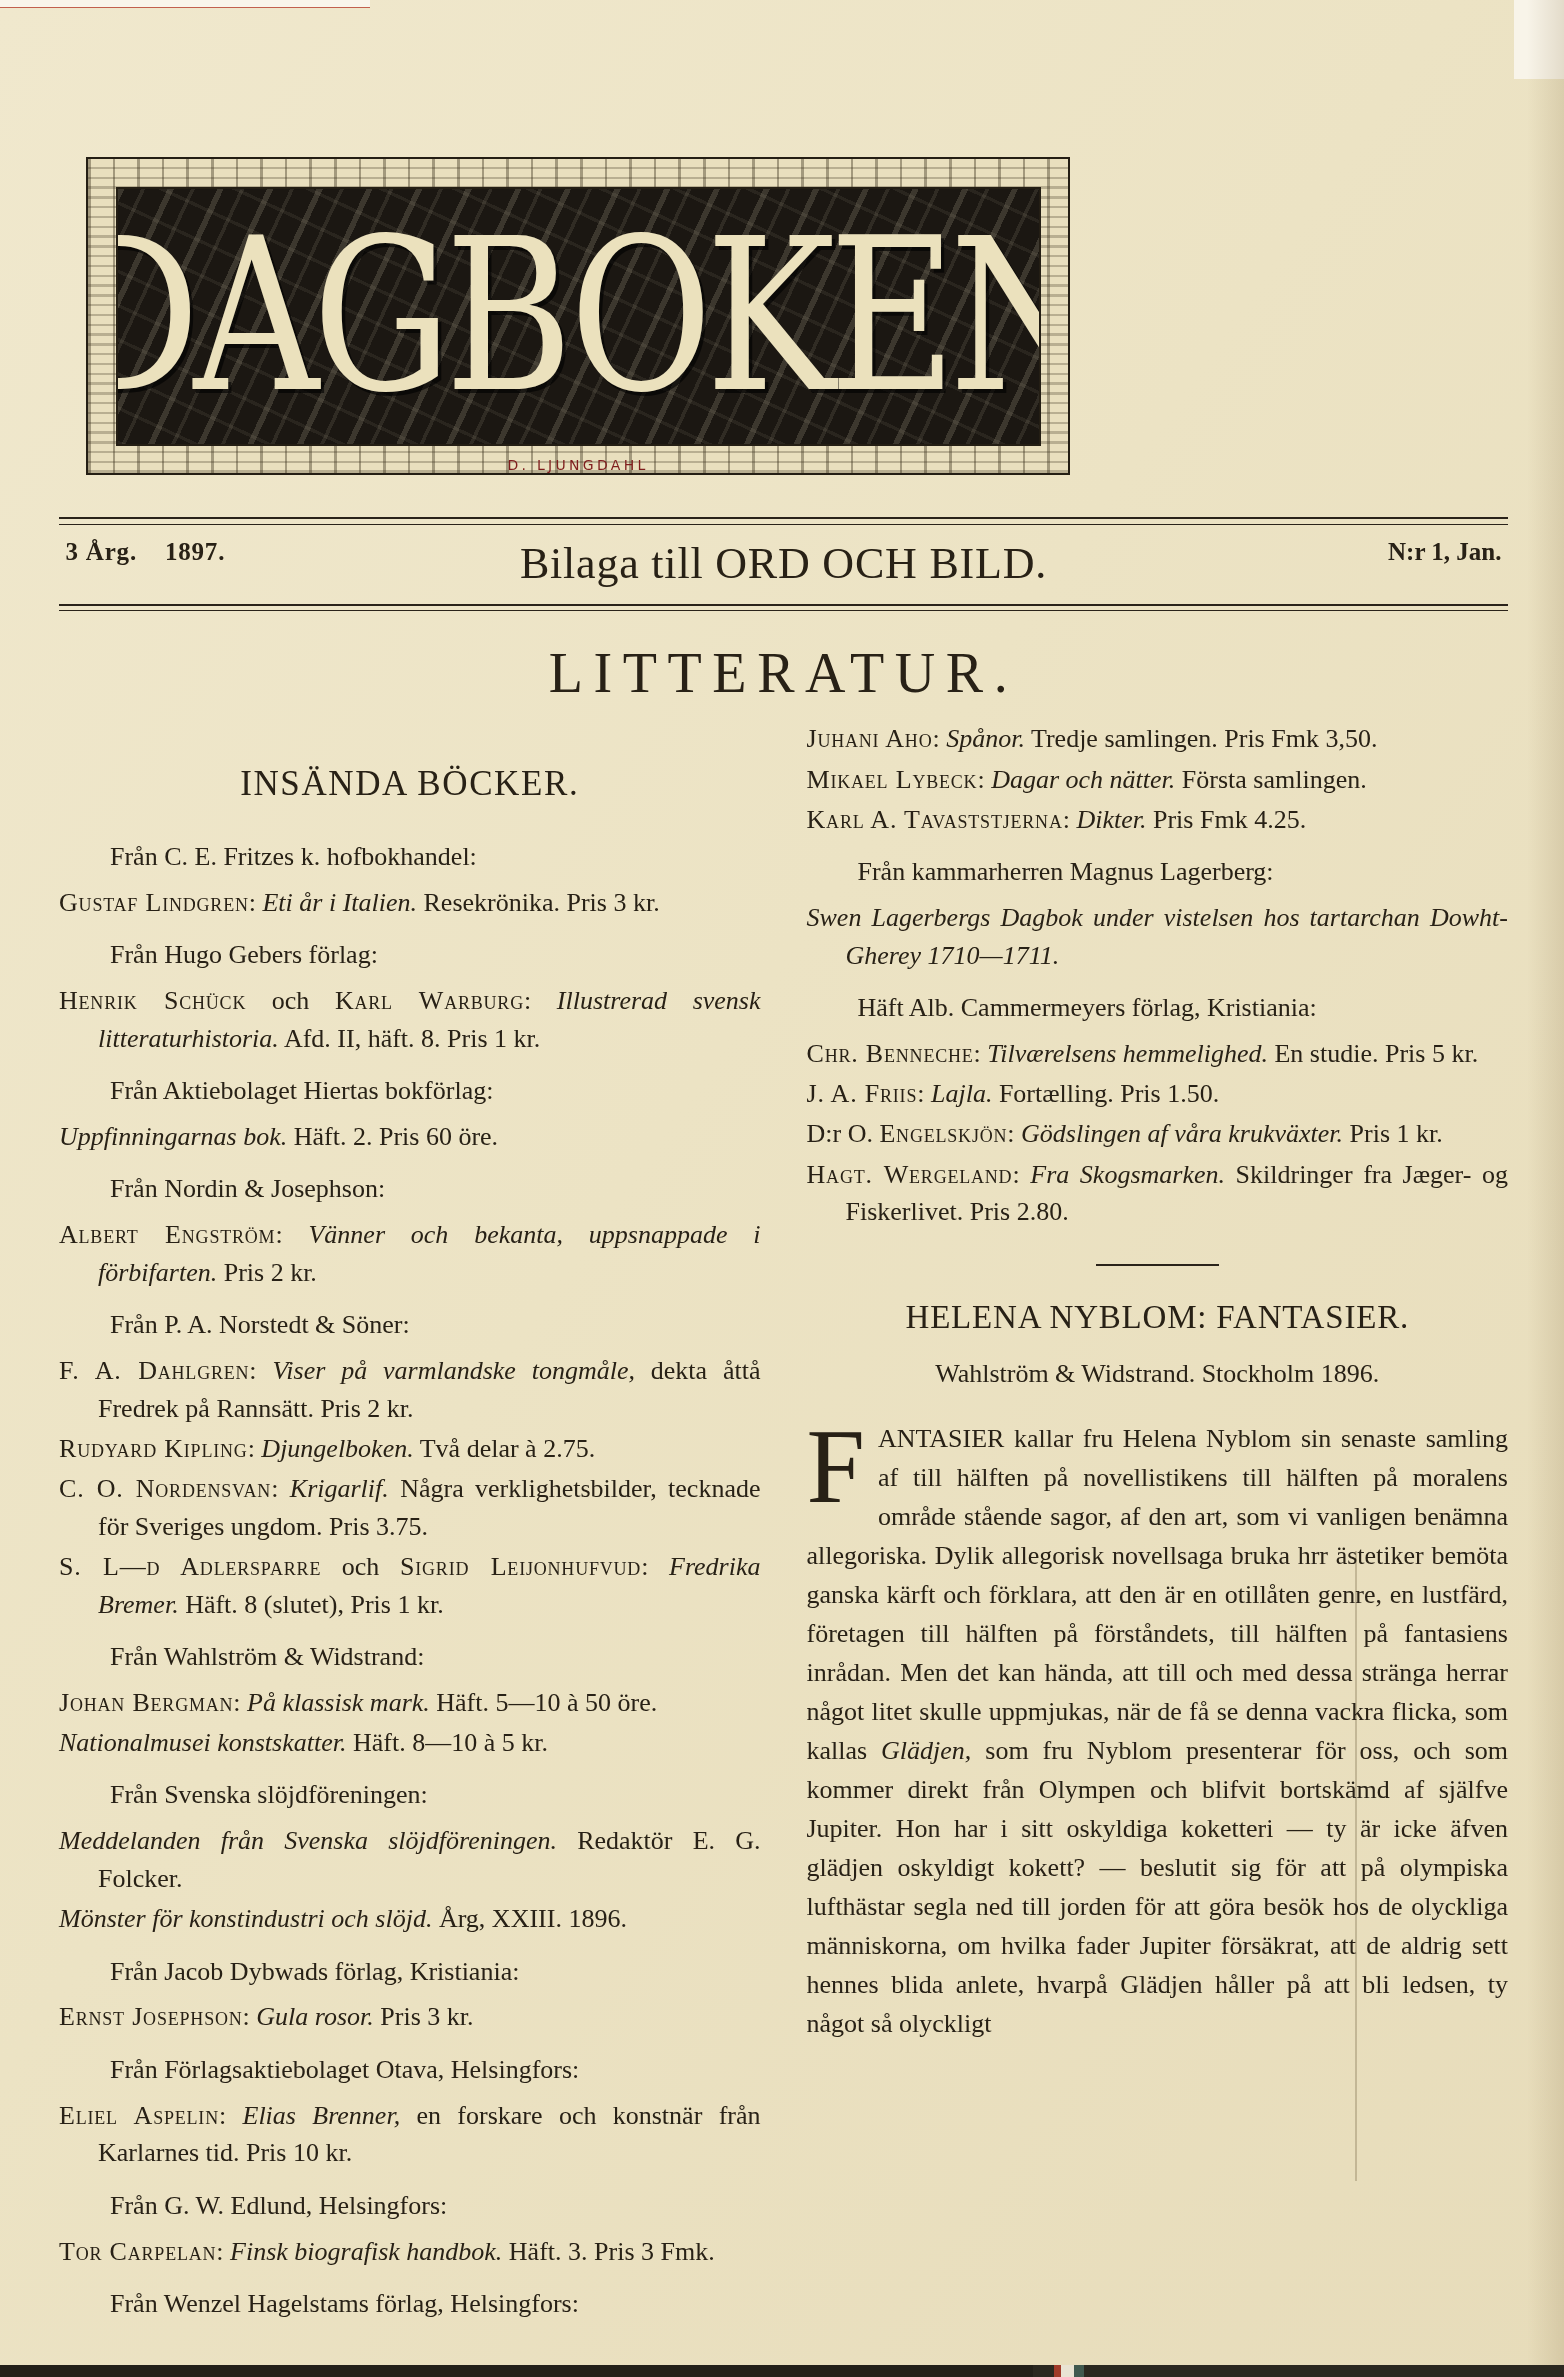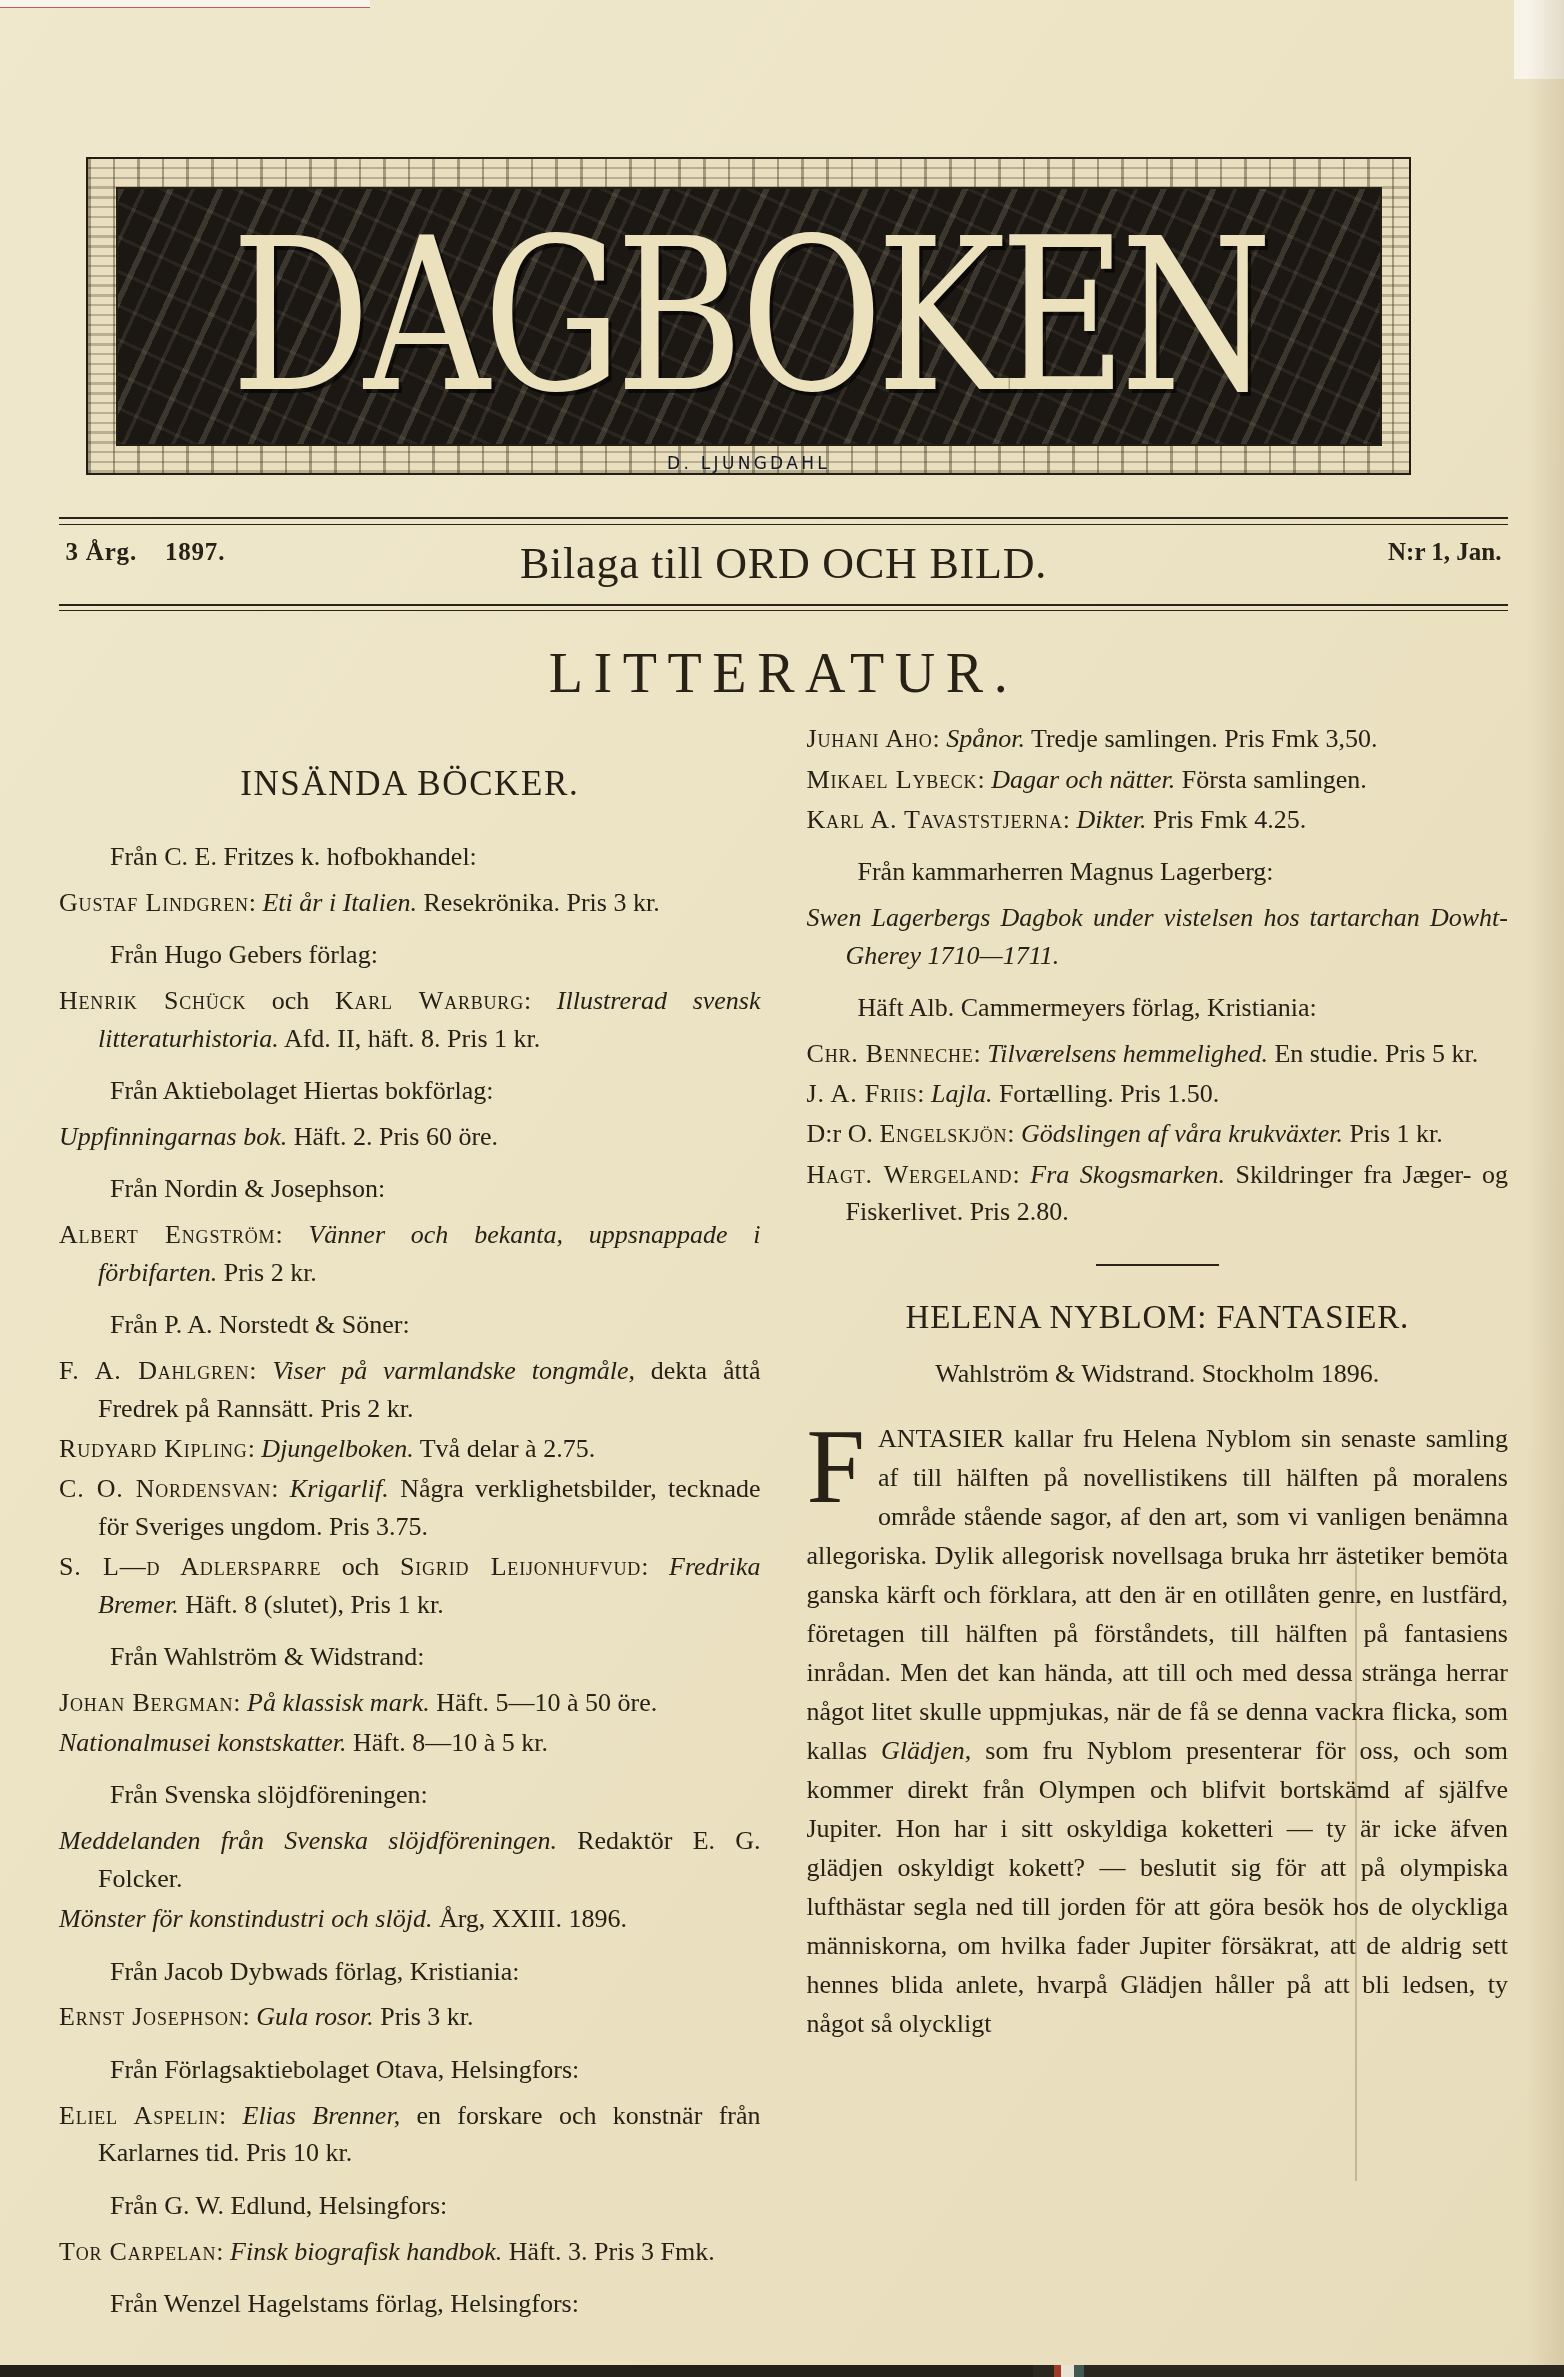--- a/index.html
+++ b/index.html
@@ -14,38 +14,38 @@
   .edge-top-left{position:absolute;top:0;left:0;width:370px;height:7.4px;background:#f9f5eb;border-bottom:1.6px solid #c2604e;}
   .edge-top-right{position:absolute;top:0;right:0;width:51px;height:79px;background:#f8f4e9;}
   .edge-bottom{position:absolute;bottom:0;left:0;width:100%;height:12.3px;background:linear-gradient(90deg,#232019 0 66%,#2b2820 66% 100%);}
   .edge-bottom-notch{position:absolute;bottom:0;left:1054px;width:29.5px;height:12.3px;
     background:linear-gradient(90deg,#a03a29 0 7.4px,#e9e3d3 7.4px 20.5px,#41594f 20.5px 29.5px);}
   .edge-shade-right{position:absolute;top:0;right:0;width:38px;height:100%;
     background:linear-gradient(90deg,rgba(0,0,0,0) ,rgba(150,128,88,0.22));}
   .crease{position:absolute;left:1355px;top:1551px;width:1.6px;height:630px;background:rgba(110,92,60,0.30);}
 
   
-  .banner{position:absolute;left:86px;top:157px;width:1325px;height:318px;}
+  .banner{position:absolute;left:86px;top:157px;width:984px;height:318px;}
   .banner-outer{position:absolute;inset:0;border:2.5px solid #241e14;
     background:
       repeating-linear-gradient(0deg, rgba(58,48,28,0.28) 0 2.5px, rgba(0,0,0,0) 2.5px 9.8px),
       repeating-linear-gradient(90deg, rgba(58,48,28,0.40) 0 2.5px, rgba(0,0,0,0) 2.5px 24.6px),
       #e9dfbe;}
   .banner-field{position:absolute;inset:29.5px;border:2.5px solid #241e14;
     background:
       repeating-linear-gradient(115deg, rgba(234,224,192,0.16) 0 5.7px, rgba(0,0,0,0) 5.7px 21px, rgba(234,224,192,0.10) 21px 24.6px, rgba(0,0,0,0) 24.6px 45px),
       repeating-linear-gradient(25deg, rgba(234,224,192,0.07) 0 3.3px, rgba(0,0,0,0) 3.3px 31px),
       #1b1712;
     display:flex;align-items:center;justify-content:center;overflow:hidden;}
   .banner-title{
     font-family:"DejaVu Serif","Liberation Serif",serif;
     font-size:174px;line-height:1;color:#ebe1bd;letter-spacing:-6.5px;
     transform:scaleY(1.22);text-shadow:3.3px 3.3px 0 rgba(0,0,0,0.6);white-space:nowrap;}
   .banner-signature{position:absolute;bottom:1.6px;left:50%;transform:translateX(-50%);
-    font-size:17px;letter-spacing:3.3px;color:#0f172a;font-family:"DejaVu Sans",sans-serif;}
+    font-size:14px;letter-spacing:3.3px;color:#7f1d1d;font-family:"DejaVu Sans",sans-serif;}
 
   
   .content{position:absolute;left:59px;top:517px;width:1449px;}
   .double-rule{height:4.9px;border-top:2.5px solid #2a231a;border-bottom:1.6px solid #2a231a;}
   .issue-row{display:flex;align-items:flex-start;padding:13px 6.5px 14.7px;}
   .issue-left{width:278px;font-weight:bold;font-size:25px;letter-spacing:0.8px;}
   .issue-left span{margin-right:28px;}
   .issue-center{flex:1;text-align:center;font-weight:normal;font-size:44px;letter-spacing:0.8px;}
   .issue-right{width:278px;text-align:right;font-weight:bold;font-size:25px;}
 

